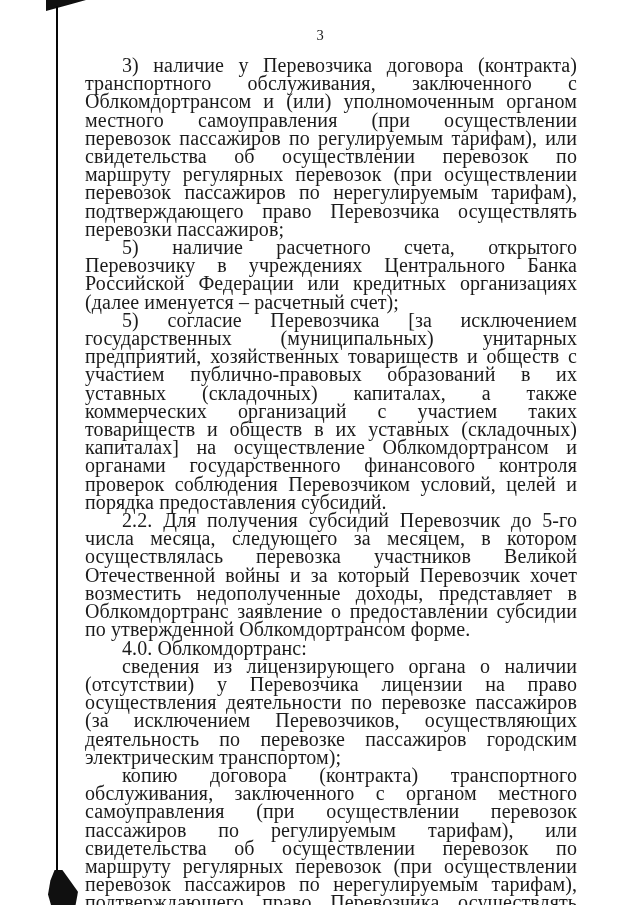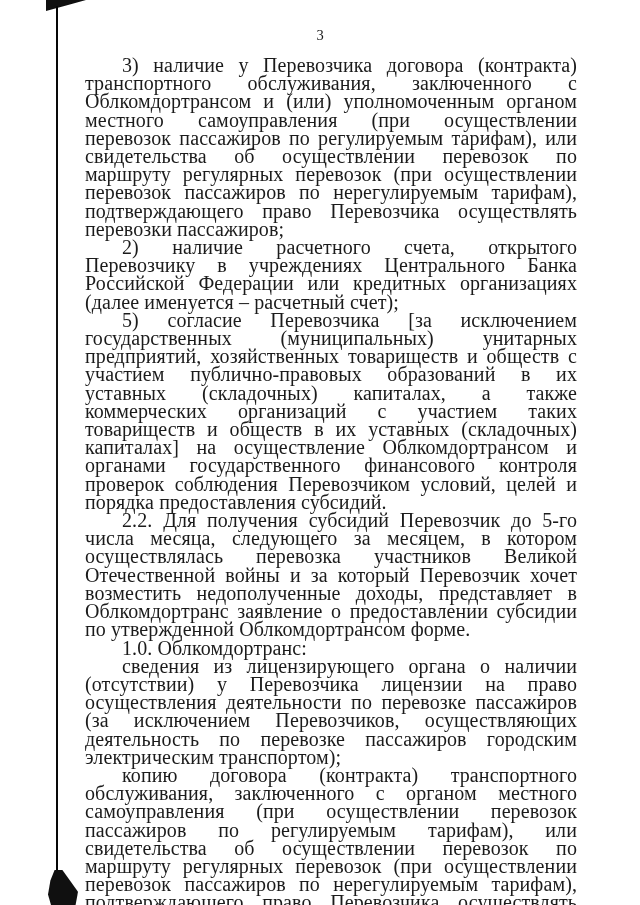--- a/index.html
+++ b/index.html
@@ -60,21 +60,21 @@
 <div class="page">
 
   <div class="artifact artifact-top"></div>
   <div class="artifact artifact-line"></div>
   <div class="artifact artifact-bottom"></div>
 
   <div class="page-number">3</div>
 
   <div class="text-block">
     <p>3) наличие у Перевозчика договора (контракта) транспортного обслуживания, заключенного с Облкомдортрансом и (или) уполномоченным органом местного самоуправления (при осуществлении перевозок пассажиров по регулируемым тарифам), или свидетельства об осуществлении перевозок по маршруту регулярных перевозок (при осуществлении перевозок пассажиров по нерегулируемым тарифам), подтверждающего право Перевозчика осуществлять перевозки пассажиров;</p>
-    <p>2) наличие расчетного счета, открытого Перевозчику в учреждениях Центрального Банка Российской Федерации или кредитных организациях (далее именуется – расчетный счет);</p>
+    <p>5) наличие расчетного счета, открытого Перевозчику в учреждениях Центрального Банка Российской Федерации или кредитных организациях (далее именуется – расчетный счет);</p>
     <p>5) согласие Перевозчика [за исключением государственных (муниципальных) унитарных предприятий, хозяйственных товариществ и обществ с участием публично-правовых образований в их уставных (складочных) капиталах, а также коммерческих организаций с участием таких товариществ и обществ в их уставных (складочных) капиталах] на осуществление Облкомдортрансом и органами государственного финансового контроля проверок соблюдения Перевозчиком условий, целей и порядка предоставления субсидий.</p>
     <p>2.2. Для получения субсидий Перевозчик до 5-го числа месяца, следующего за месяцем, в котором осуществлялась перевозка участников Великой Отечественной войны и за который Перевозчик хочет возместить недополученные доходы, представляет в Облкомдортранс заявление о предоставлении субсидии по утвержденной Облкомдортрансом форме.</p>
-    <p>1.0. Облкомдортранс:</p>
+    <p>4.0. Облкомдортранс:</p>
     <p>сведения из лицензирующего органа о наличии (отсутствии) у Перевозчика лицензии на право осуществления деятельности по перевозке пассажиров (за исключением Перевозчиков, осуществляющих деятельность по перевозке пассажиров городским электрическим транспортом);</p>
     <p>копию договора (контракта) транспортного обслуживания, заключенного с органом местного самоуправления (при осуществлении перевозок пассажиров по регулируемым тарифам), или свидетельства об осуществлении перевозок по маршруту регулярных перевозок (при осуществлении перевозок пассажиров по нерегулируемым тарифам), подтверждающего право Перевозчика осуществлять перевозки пассажиров на маршруте регулярных перевозок.</p>
   </div>
 
 </div>
 
 </body></html>

